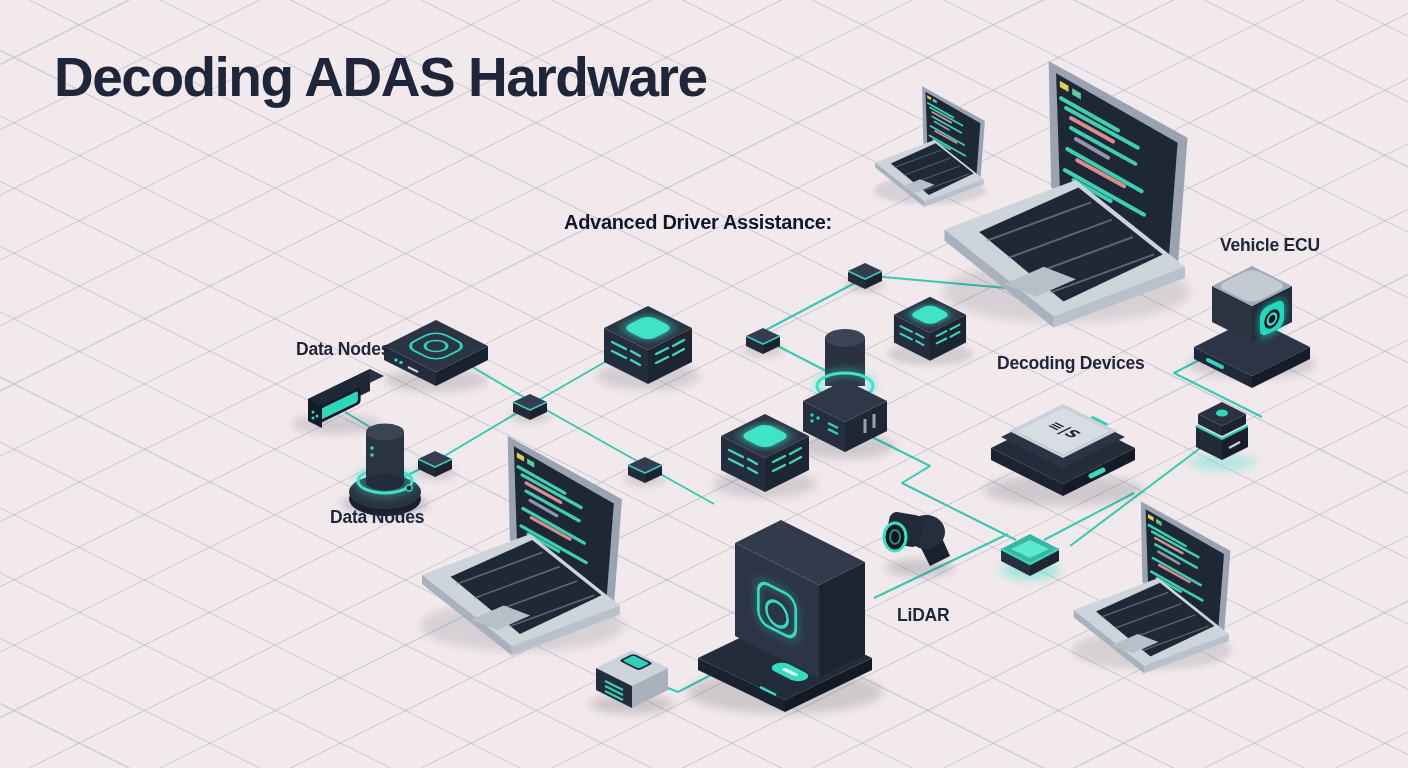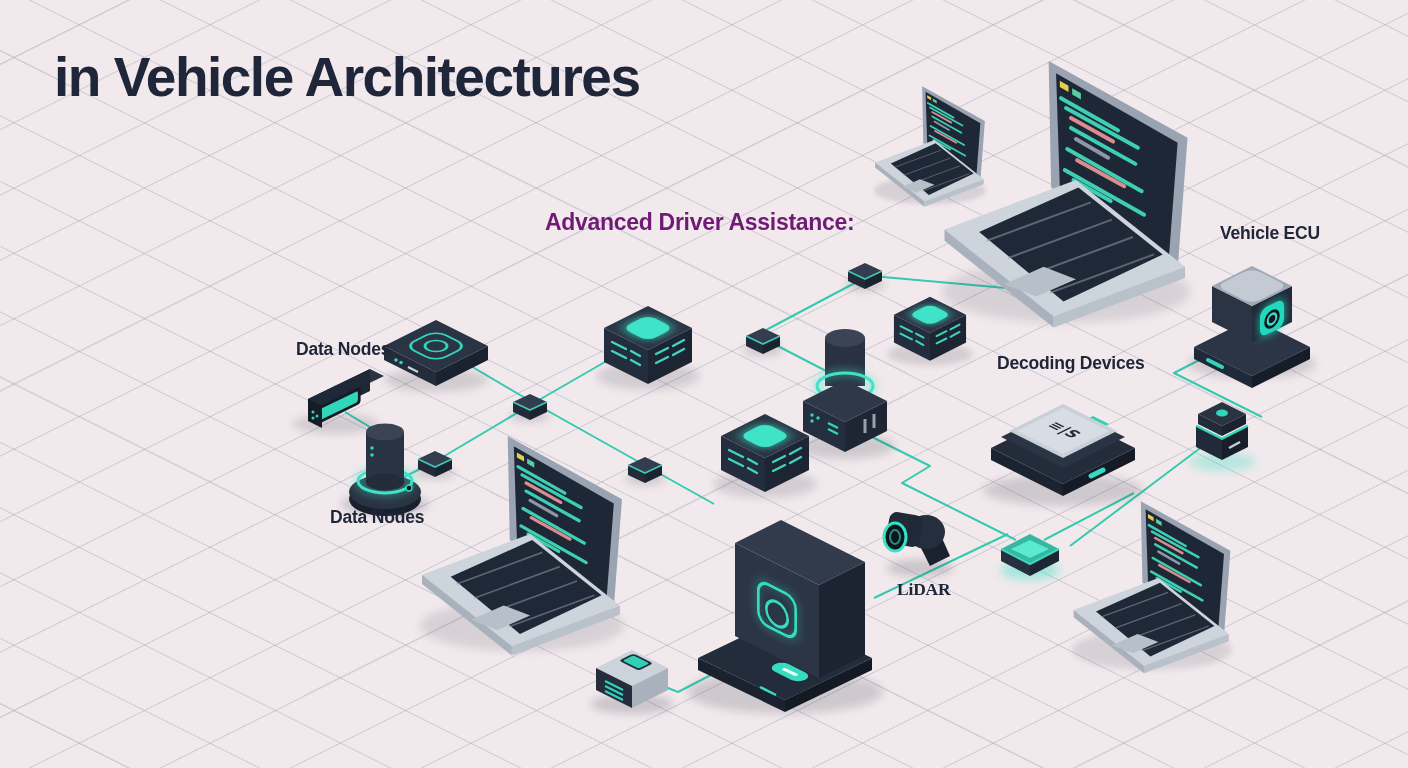--- a/index.html
+++ b/index.html
@@ -11,32 +11,32 @@
       repeating-linear-gradient(26.57deg, rgba(150,158,178,0) 0px, rgba(150,158,178,0) 57px, rgba(150,158,178,0.30) 57px, rgba(150,158,178,0.30) 58.4px),
       repeating-linear-gradient(153.43deg, rgba(150,158,178,0) 0px, rgba(150,158,178,0) 57px, rgba(150,158,178,0.30) 57px, rgba(150,158,178,0.30) 58.4px);
   }
   .abs{position:absolute;}
   .title{
     left:54px;top:44px;width:760px;
     font-size:55px;line-height:66px;font-weight:800;letter-spacing:-1.5px;
     color:#20263a;
   }
   .subtitle{
-    left:545px;top:208px;width:340px;
-    font-size:23px;line-height:28px;font-weight:600;letter-spacing:-0.3px;
-    color:#701a75;
+    left:564px;top:208px;width:340px;
+    font-size:20px;line-height:28px;font-weight:600;letter-spacing:-0.3px;
+    color:#0f172a;
   }
   .dev-label{
     font-size:17.5px;font-weight:600;color:#20263a;letter-spacing:-0.2px;white-space:nowrap;
   }
   #lbl-dn1{left:296px;top:339px;}
   #lbl-dn2{left:330px;top:507px;}
-  #lbl-ecu{left:1220px;top:223px;}
+  #lbl-ecu{left:1220px;top:235px;}
   #lbl-cd{left:997px;top:353px;}
-  #lbl-lidar{left:897px;top:579px;font-family:Liberation Serif, serif;}
+  #lbl-lidar{left:897px;top:605px;}
   svg#scene{position:absolute;left:0;top:0;}
 </style>
 </head>
 <body>
 
 <svg id="scene" width="1408" height="768" viewBox="0 0 1408 768">
   <defs>
     <filter id="soft" x="-80%" y="-80%" width="260%" height="260%">
         <feGaussianBlur stdDeviation="4"></feGaussianBlur>
       </filter>
@@ -277,21 +277,21 @@
     <polygon points="0,18 36,0 36,22 0,40" fill="#a9b1bc"></polygon>
     <g stroke="#2fd6ba" stroke-width="2">
       <line x1="-27" y1="13" x2="-9" y2="22"></line>
         <line x1="-27" y1="18" x2="-9" y2="27"></line>
         <line x1="-27" y1="23" x2="-9" y2="32"></line>
     </g>
   </g>
 </svg>
 
 <div class="abs title">
-  <div>in Vehicle Architectures</div>
+  <div>Decoding ADAS Hardware</div>
 </div>
 
 <div class="abs subtitle">
   <div>Advanced Driver Assistance:</div>
 </div>
 
 <div id="lbl-dn1" class="abs dev-label">Data Nodes</div>
 <div id="lbl-dn2" class="abs dev-label">Data Nodes</div>
 <div id="lbl-ecu" class="abs dev-label">Vehicle ECU</div>
 <div id="lbl-cd" class="abs dev-label">Decoding Devices</div>

